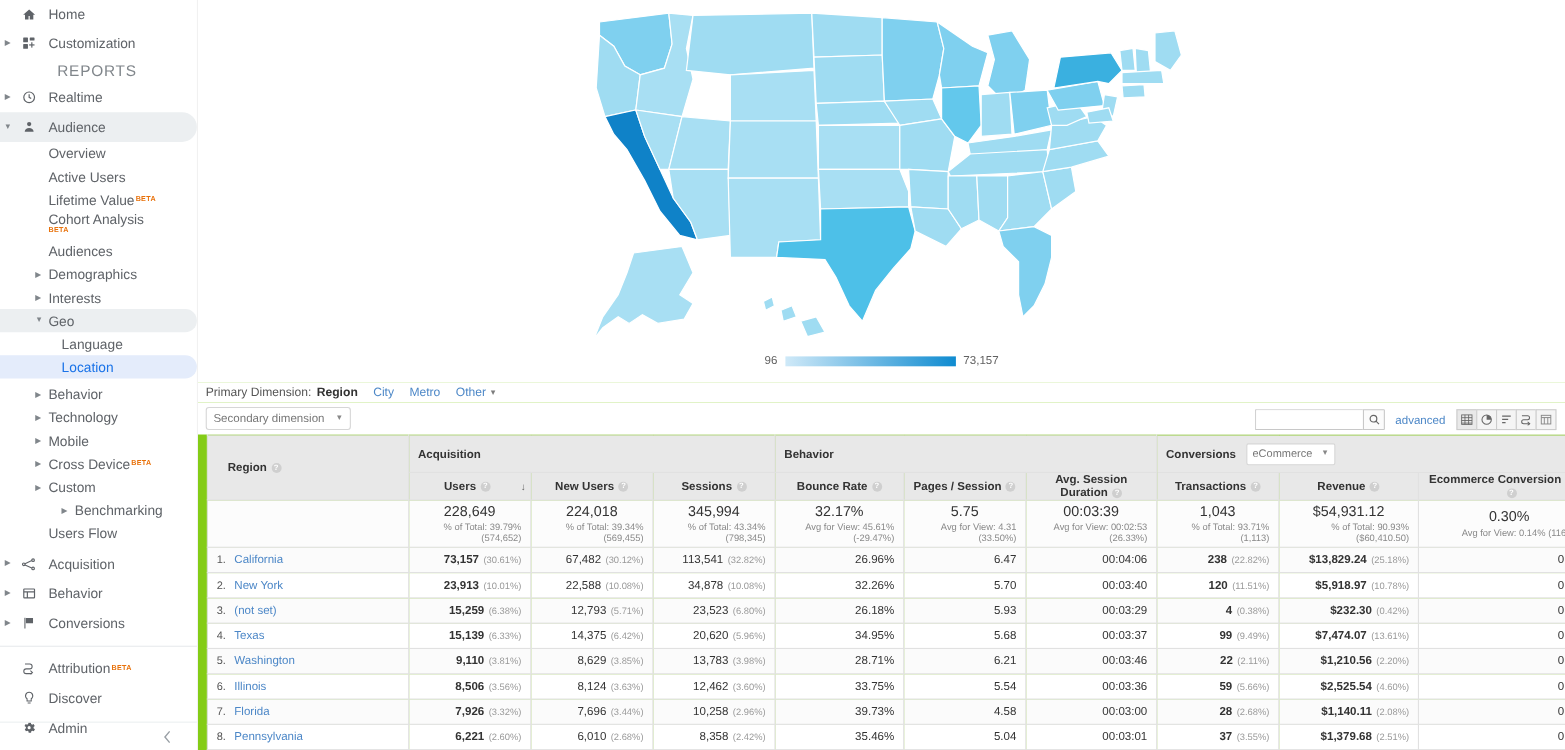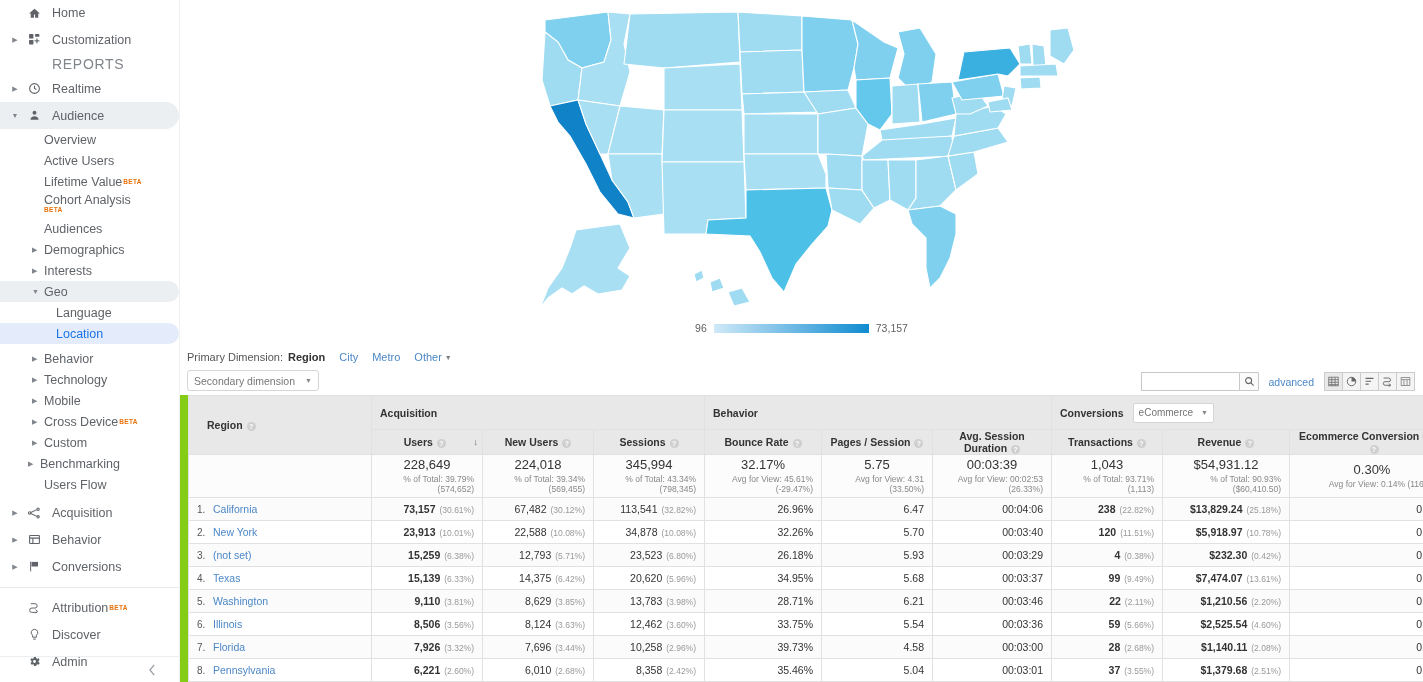--- a/index.html
+++ b/index.html
@@ -16,21 +16,21 @@
   
   .sidebar {
     width: 180px; min-width: 180px; height: 682px;
     background: #fff;
     position: relative;
     border-right: 1px solid #f1f1f1;
   }
   .nav-row {
     display: flex; align-items: center;
     height: 27px;
-    padding-left: 8px;
+    padding-left: 0;
     cursor: pointer;
     font-size: 12.5px;
     color: #5f6368;
     position: relative;
   }
   .nav-row .arrow {
     width: 14px; min-width: 14px; text-align: center;
     font-size: 7px; color: #80868b; line-height: 1;
   }
   .nav-row .ico {
@@ -319,21 +319,21 @@
     </div>
     <div class="sub-row" style="padding-left:32px;">
       <span class="arrow">▶</span>
       <span class="txt">Cross Device</span>
         <span class="beta">BETA</span>
     </div>
     <div class="sub-row" style="padding-left:32px;">
       <span class="arrow">▶</span>
       <span class="txt">Custom</span>
     </div>
-    <div class="sub-row" style="">
+    <div class="sub-row" style="margin-left:28px;">
       <span class="arrow">▶</span>
       <span class="txt">Benchmarking</span>
     </div>
     <div class="sub-row" style="padding-left:44px;">
       <span class="txt">Users Flow</span>
     </div>
 
     <div class="nav-row" style="margin-top:4px;">
       <span class="arrow">▶</span>
       <span class="ico">

